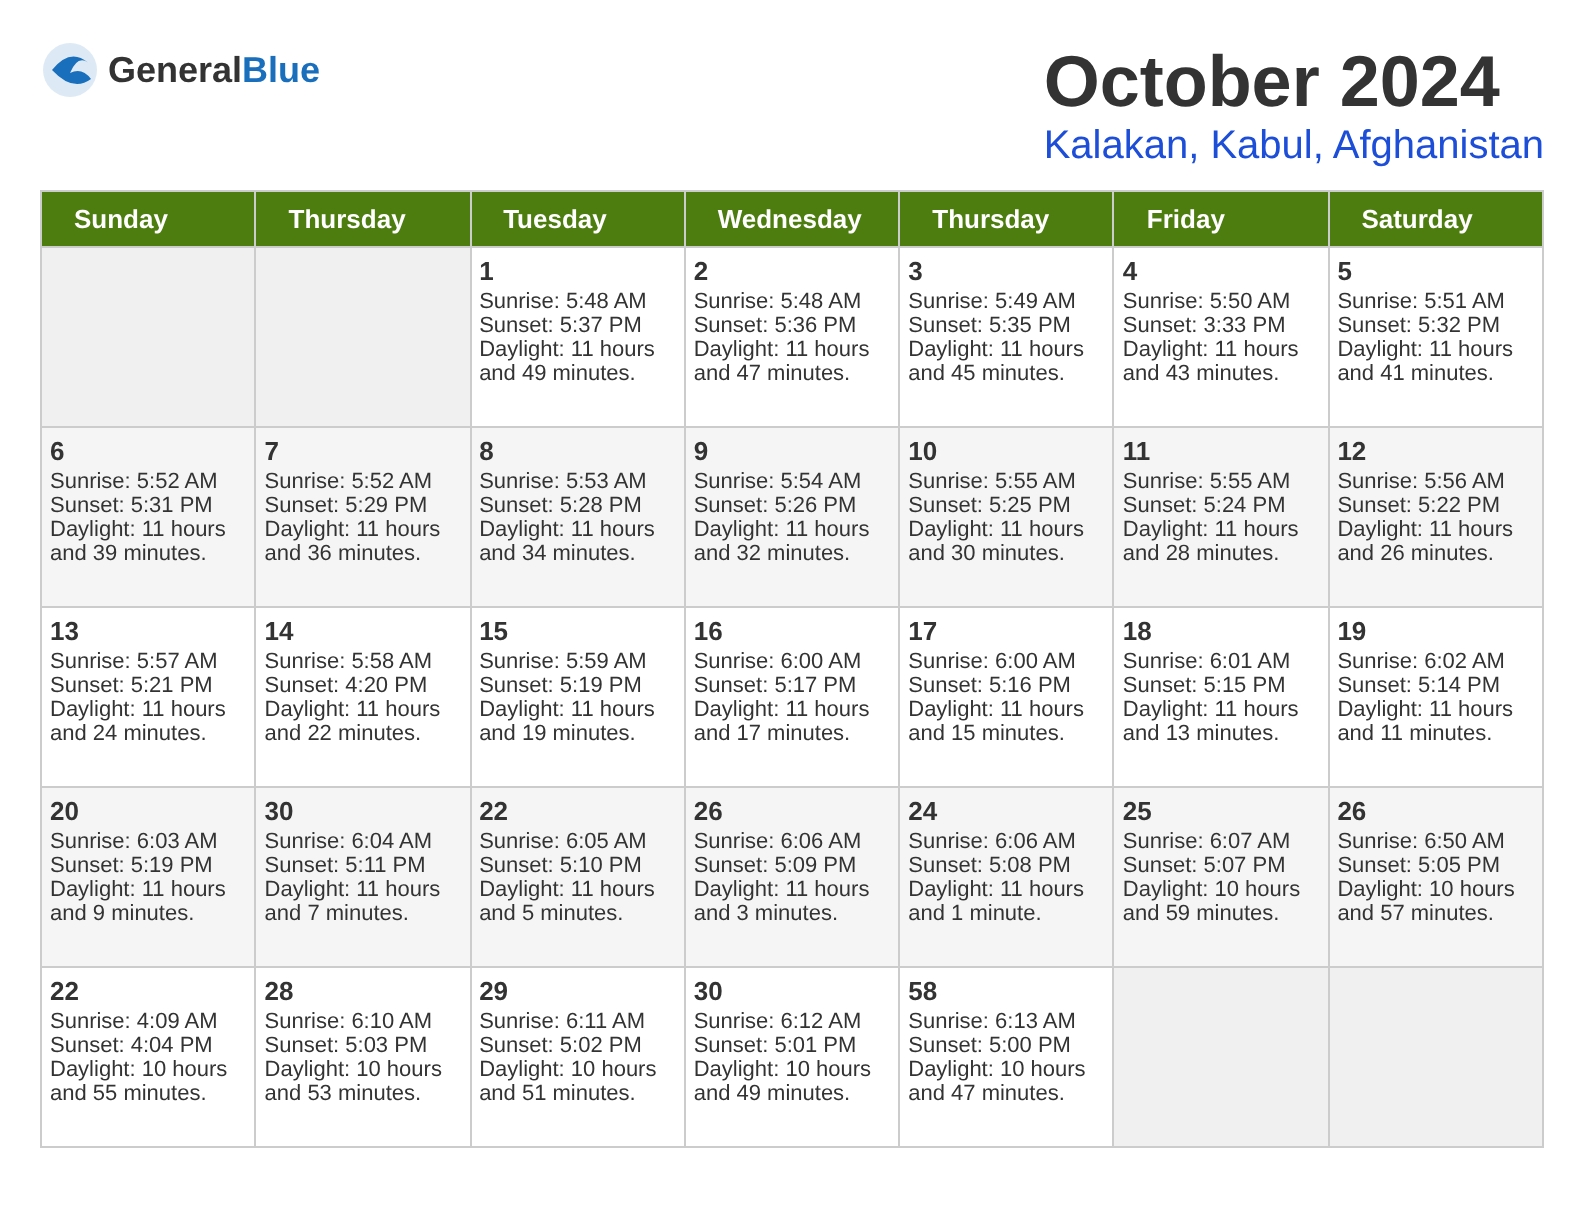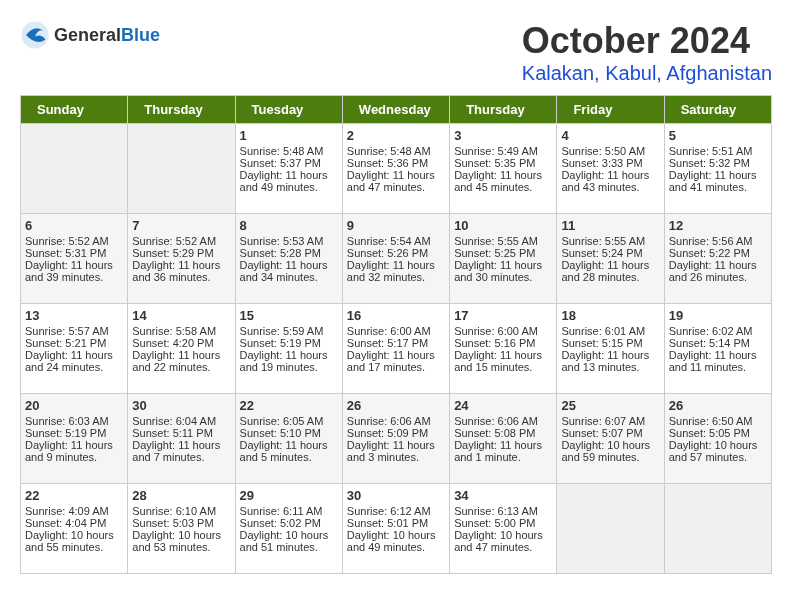--- a/index.html
+++ b/index.html
@@ -298,21 +298,21 @@
           <div>Sunset: 5:02 PM</div>
           <div>Daylight: 10 hours and 51 minutes.</div>
         </td>
         <td>
           <div class="day-num">30</div>
           <div>Sunrise: 6:12 AM</div>
           <div>Sunset: 5:01 PM</div>
           <div>Daylight: 10 hours and 49 minutes.</div>
         </td>
         <td>
-          <div class="day-num">34</div>
+          <div class="day-num">58</div>
           <div>Sunrise: 6:13 AM</div>
           <div>Sunset: 5:00 PM</div>
           <div>Daylight: 10 hours and 47 minutes.</div>
         </td>
         <td class="empty-cell"></td>
         <td class="empty-cell"></td>
       </tr>
     </tbody>
 </table>
 

